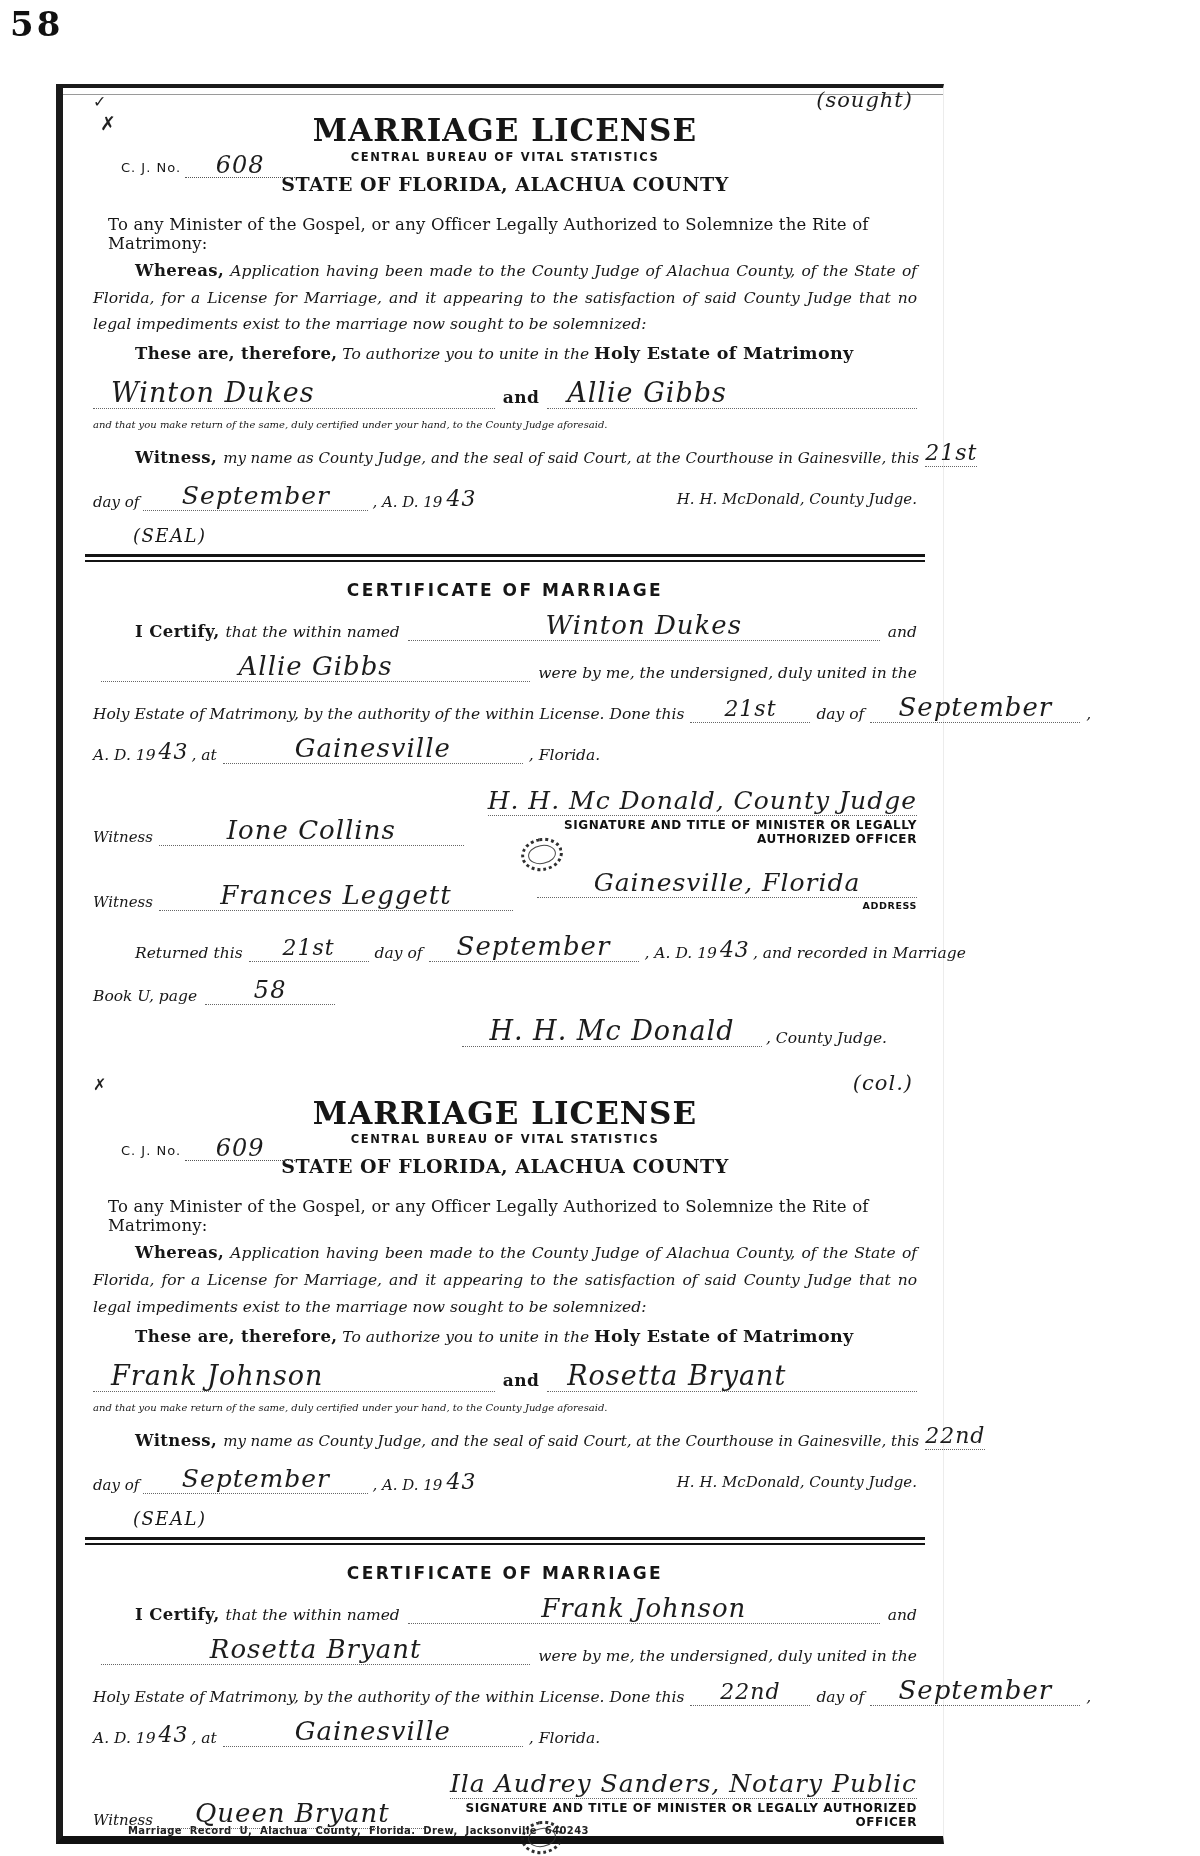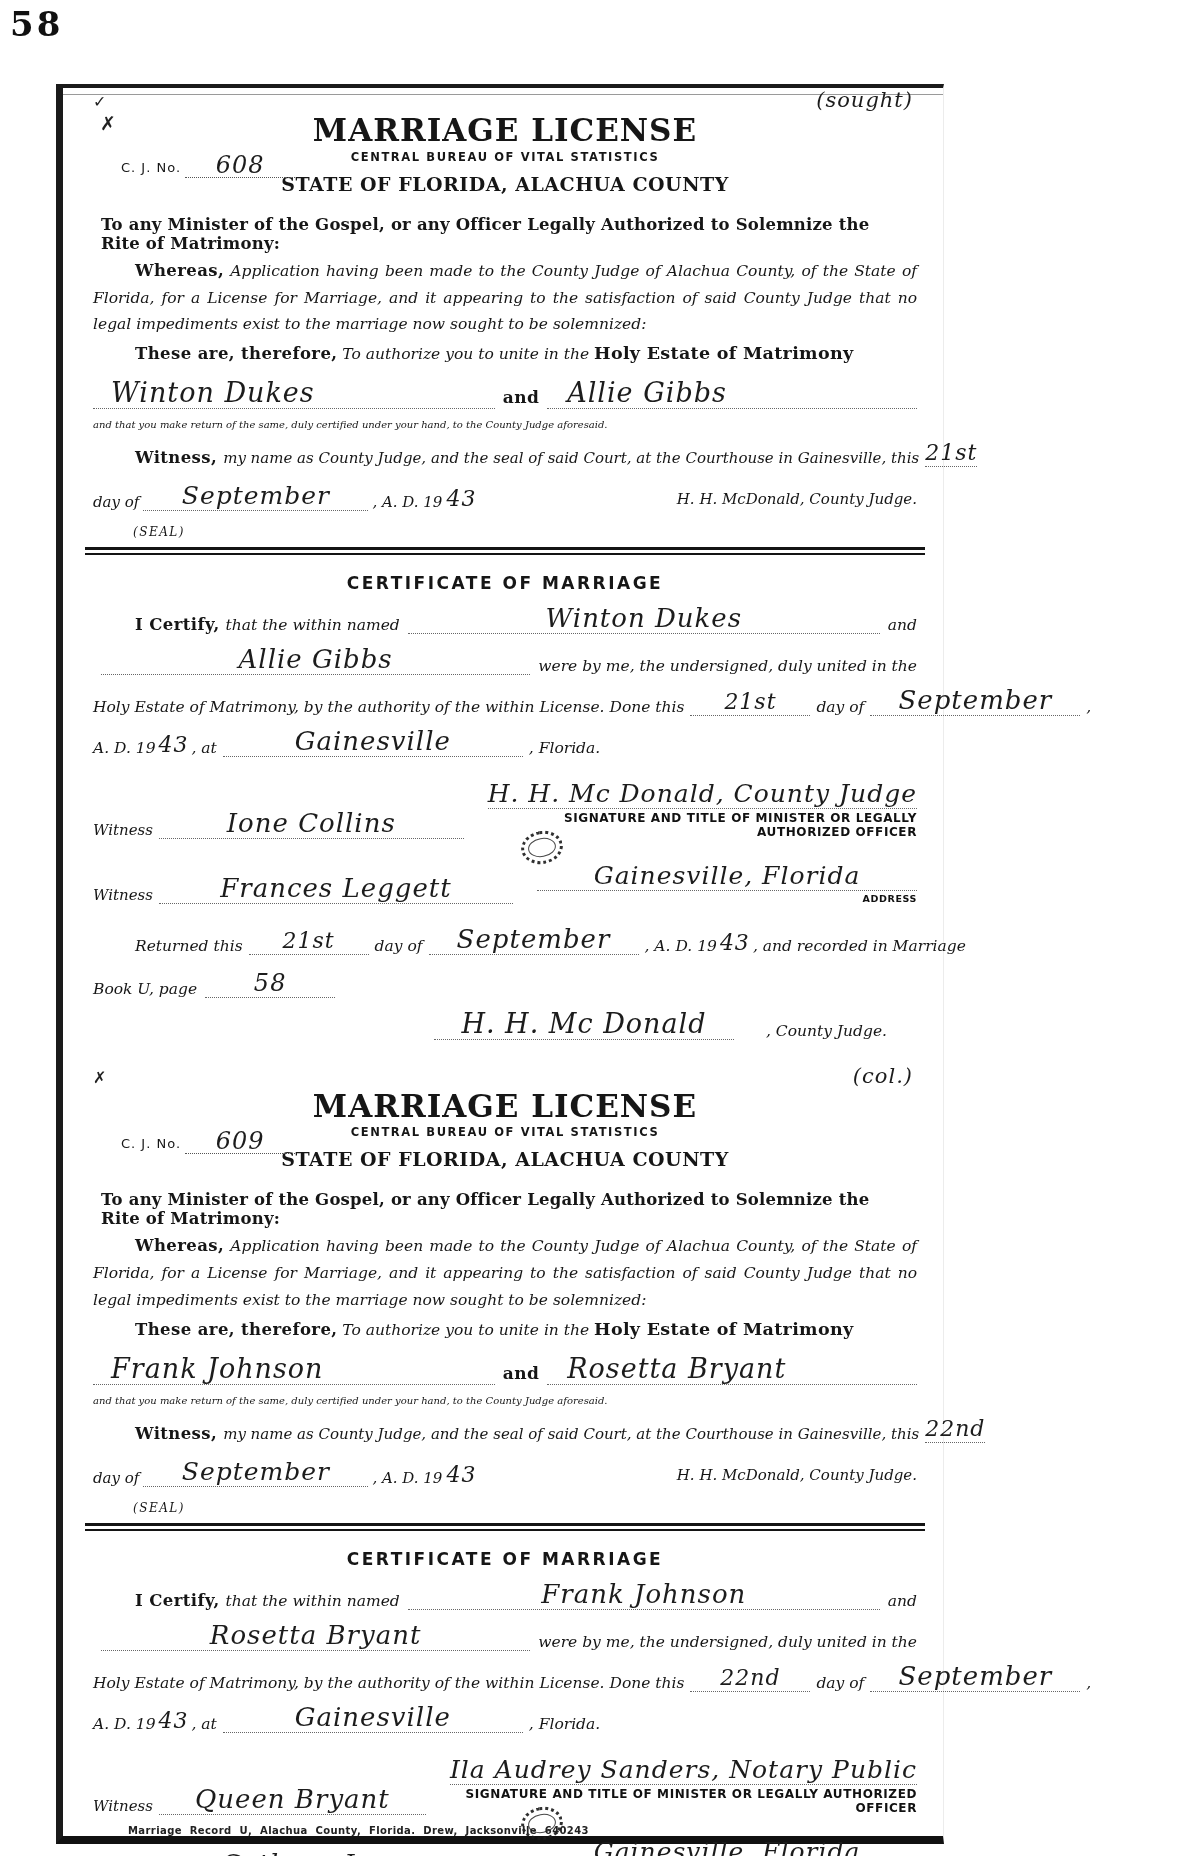--- a/index.html
+++ b/index.html
@@ -43,21 +43,21 @@
   }
   .lic-title{font-size:31px;font-weight:bold;letter-spacing:1px;margin:0;line-height:1.05;}
   .subtitle{
     font-family:"DejaVu Sans",sans-serif;font-weight:bold;font-size:11.5px;
     letter-spacing:1.6px;margin-top:3px;
   }
   .state{font-size:19px;font-weight:bold;letter-spacing:0.5px;margin-top:9px;}
 
   .g{font-weight:700;font-style:normal;letter-spacing:0.4px;}
   .it{font-style:italic;}
-  .salutation{font-weight:bold;font-size:16.5px;margin:20px 8px 4px;letter-spacing:0.2px;}
+  .salutation{font-weight:normal;font-size:16.5px;margin:20px 15px 4px;letter-spacing:0.2px;}
   .para{
     font-style:italic;font-size:15.5px;line-height:1.7;text-align:justify;margin:4px 0 0;
   }
   .para .g{font-size:16.5px;}
   .indent{text-indent:42px;}
 
   .therefore{font-size:15.5px;margin-top:6px;text-indent:42px;}
   .therefore .g{font-size:16.5px;}
   .therefore b{font-style:normal;font-size:17.5px;letter-spacing:0.3px;}
 
@@ -82,21 +82,21 @@
   .witness-line .g{font-style:normal;font-size:16.5px;margin-right:6px;text-indent:0;}
   .witness-line .lead{text-indent:42px;}
   .witness-line .hw{font-size:22px;flex:1;text-align:center;padding-bottom:2px;margin-left:6px;}
 
   .dayof-row{display:flex;align-items:flex-end;margin-top:16px;font-size:15px;font-style:italic;}
   .dayof-row .month{font-size:25px;min-width:225px;text-align:center;padding-bottom:2px;margin:0 4px;}
   .dayof-row .yr{font-size:22px;padding:0 4px 1px;}
   .dayof-row .spacer{flex:1;}
   .dayof-row .judge{white-space:nowrap;padding-bottom:3px;}
 
-  .seal-word{font-style:italic;font-size:12px;letter-spacing:1.5px;margin:14px 0 8px 40px;}
+  .seal-word{font-style:italic;font-size:18px;letter-spacing:1.5px;margin:14px 0 8px 40px;}
 
   .divider{height:3px;border-top:3px solid #141414;border-bottom:2px solid #141414;margin:4px -8px 0;}
 
   
   .cert-title{
     text-align:center;font-family:"DejaVu Sans",sans-serif;font-weight:bold;
     font-size:17px;letter-spacing:2.5px;margin:18px 0 8px;
   }
   .crow{display:flex;align-items:flex-end;font-size:15.5px;font-style:italic;margin-top:12px;white-space:nowrap;}
   .crow .g{font-style:normal;font-size:16.5px;margin-right:6px;}
@@ -123,21 +123,21 @@
     position:absolute;left:428px;width:36px;height:27px;
     border:3px dotted #1a1a1a;border-radius:50%;transform:rotate(-10deg);opacity:0.9;
   }
   .seal-stamp::after{
     content:"";position:absolute;inset:4px;border:1px solid #333;border-radius:50%;
   }
 
   .returned-row{margin-top:22px;}
   .book-row{display:flex;align-items:flex-end;font-size:15.5px;font-style:italic;margin-top:16px;}
   .book-row .hw{font-size:24px;min-width:130px;text-align:center;padding-bottom:2px;margin-left:8px;}
-  .final-row{display:flex;align-items:flex-end;justify-content:flex-end;margin:12px 30px 0 0;font-size:15.5px;font-style:italic;gap:28px;}
+  .final-row{display:flex;align-items:flex-end;justify-content:flex-end;margin:12px 30px 0 0;font-size:15.5px;font-style:italic;}
   .final-row .hw{font-size:27px;min-width:300px;text-align:center;padding-bottom:2px;margin-right:4px;}
   .footer{
     position:absolute;left:36px;bottom:0;font-family:"DejaVu Sans",sans-serif;
     font-weight:bold;font-size:10px;letter-spacing:0.4px;color:#222;word-spacing:4px;padding-left:29px;
   }
   .lic2{margin-top:30px;}
 </style>
 </head>
 <body>
 

